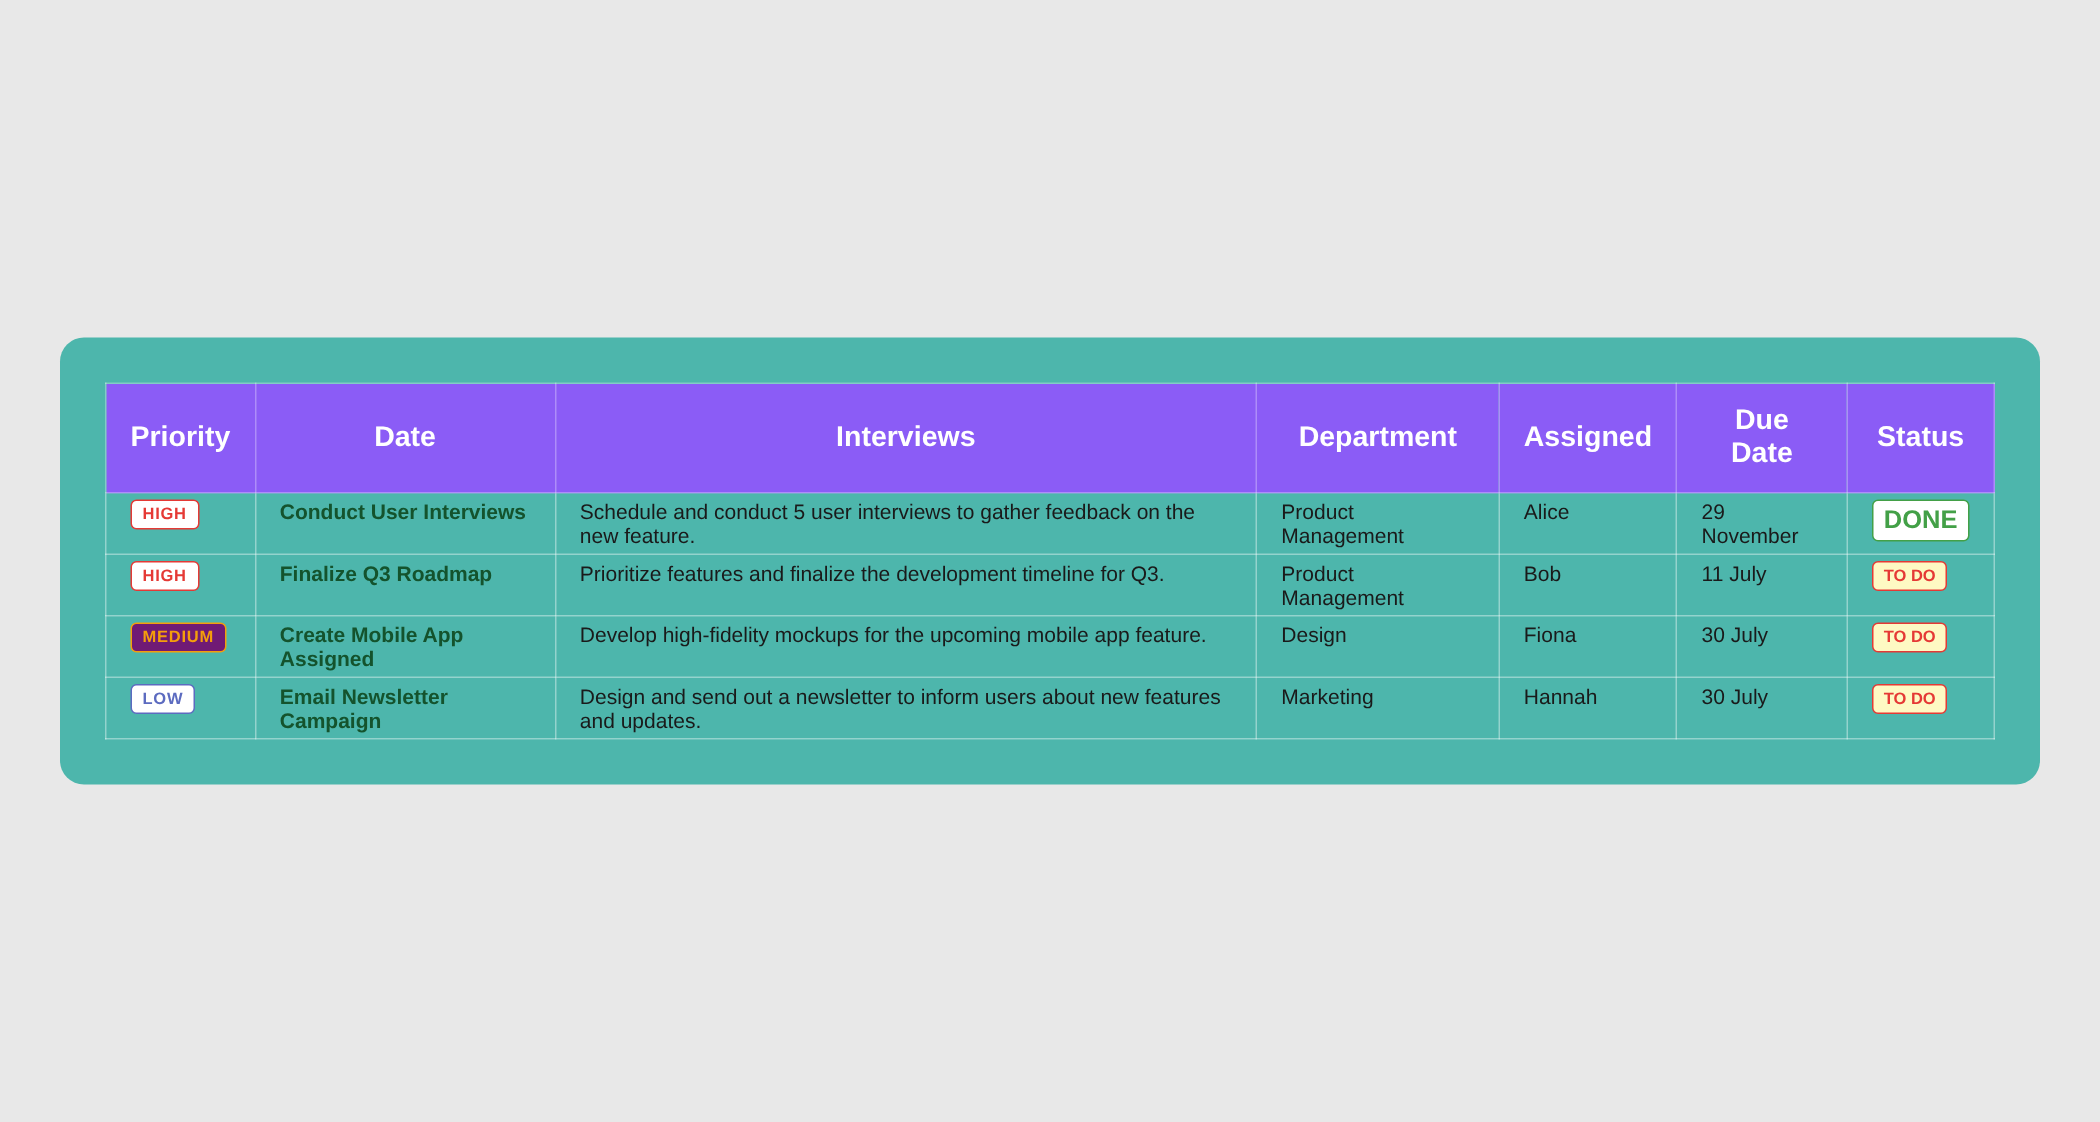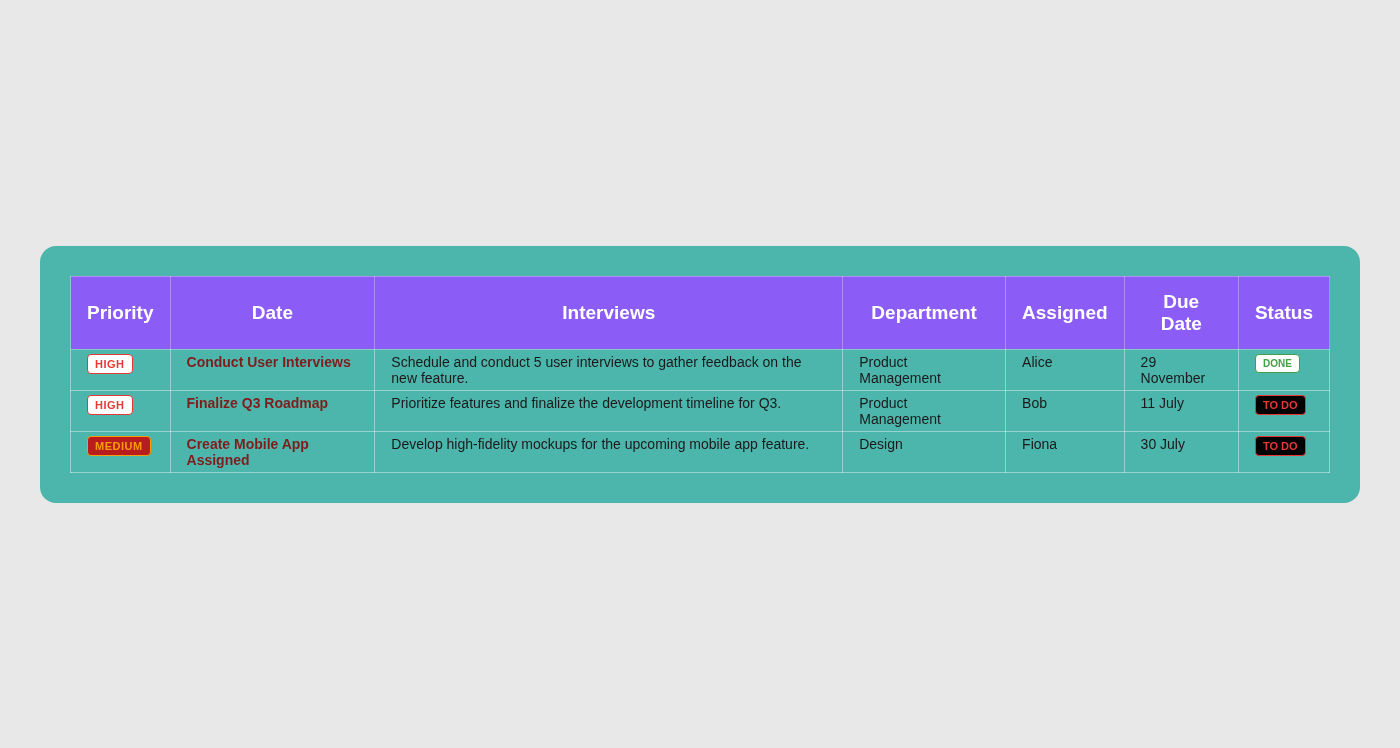--- a/index.html
+++ b/index.html
@@ -41,63 +41,63 @@
       padding: 4px 16px;
       vertical-align: top;
       color: #1a1a1a;
       font-size: 14px;
       background: #4db6ac;
     }
 
     .task-bold {
       font-weight: bold;
       font-size: 14px;
-      color: #7f1d1d;
+      color: #14532d;
     }
 
     .badge {
       display: inline-block;
       border-radius: 4px;
       padding: 3px 7px;
       font-size: 11px;
       font-weight: bold;
       letter-spacing: 0.5px;
     }
 
     .badge-high {
       background: #fff;
       color: #e53935;
       border: 1.5px solid #e53935;
     }
 
     .badge-medium {
-      background: #b91c1c;
+      background: #701a75;
       color: #f59e0b;
       border: 1.5px solid #f59e0b;
     }
 
     .badge-low {
       background: #fff;
       color: #5c6bc0;
       border: 1.5px solid #5c6bc0;
     }
 
     .badge-done {
       background: #fff;
       color: #43a047;
       border: 1.5px solid #43a047;
-      font-size: 10px;
+      font-size: 17px;
       font-weight: bold;
       padding: 3px 7px;
       border-radius: 4px;
       display: inline-block;
     }
 
     .badge-todo {
-      background: #000000;
+      background: #fef9c3;
       color: #e53935;
       border: 1.5px solid #e53935;
       font-size: 11px;
       font-weight: bold;
       padding: 3px 7px;
       border-radius: 4px;
       display: inline-block;
     }
   </style>
 </head>
@@ -137,15 +137,24 @@
         </tr>
         <tr>
           <td><span class="badge badge-medium">MEDIUM</span></td>
           <td class="task-bold">Create Mobile App Assigned</td>
           <td>Develop high-fidelity mockups for the upcoming mobile app feature.</td>
           <td>Design</td>
           <td>Fiona</td>
           <td>30 July</td>
           <td><span class="badge-todo">TO DO</span></td>
         </tr>
+        <tr>
+          <td><span class="badge badge-low">LOW</span></td>
+          <td class="task-bold">Email Newsletter Campaign</td>
+          <td>Design and send out a newsletter to inform users about new features and updates.</td>
+          <td>Marketing</td>
+          <td>Hannah</td>
+          <td>30 July</td>
+          <td><span class="badge-todo">TO DO</span></td>
+        </tr>
       </tbody>
   </table>
 </div>
 
 </body></html>

